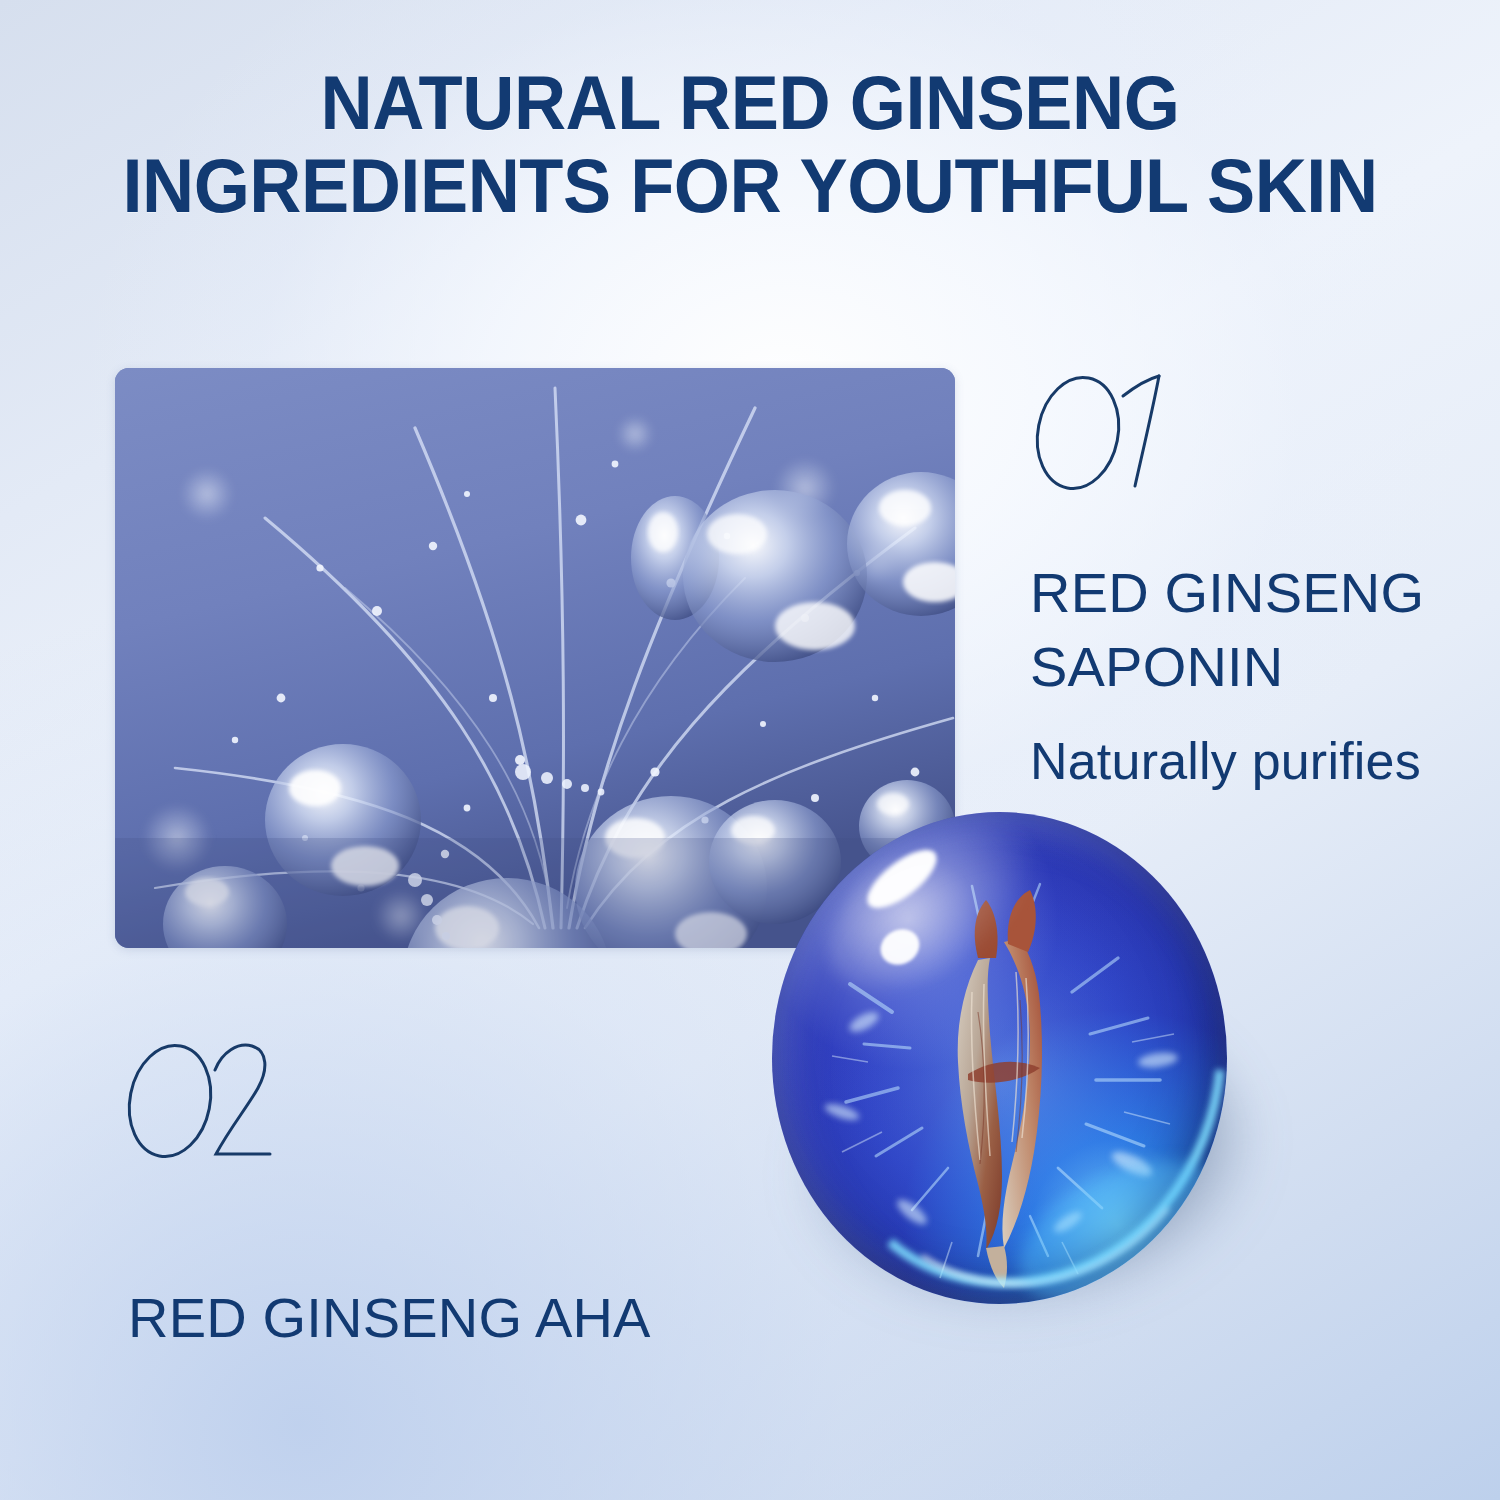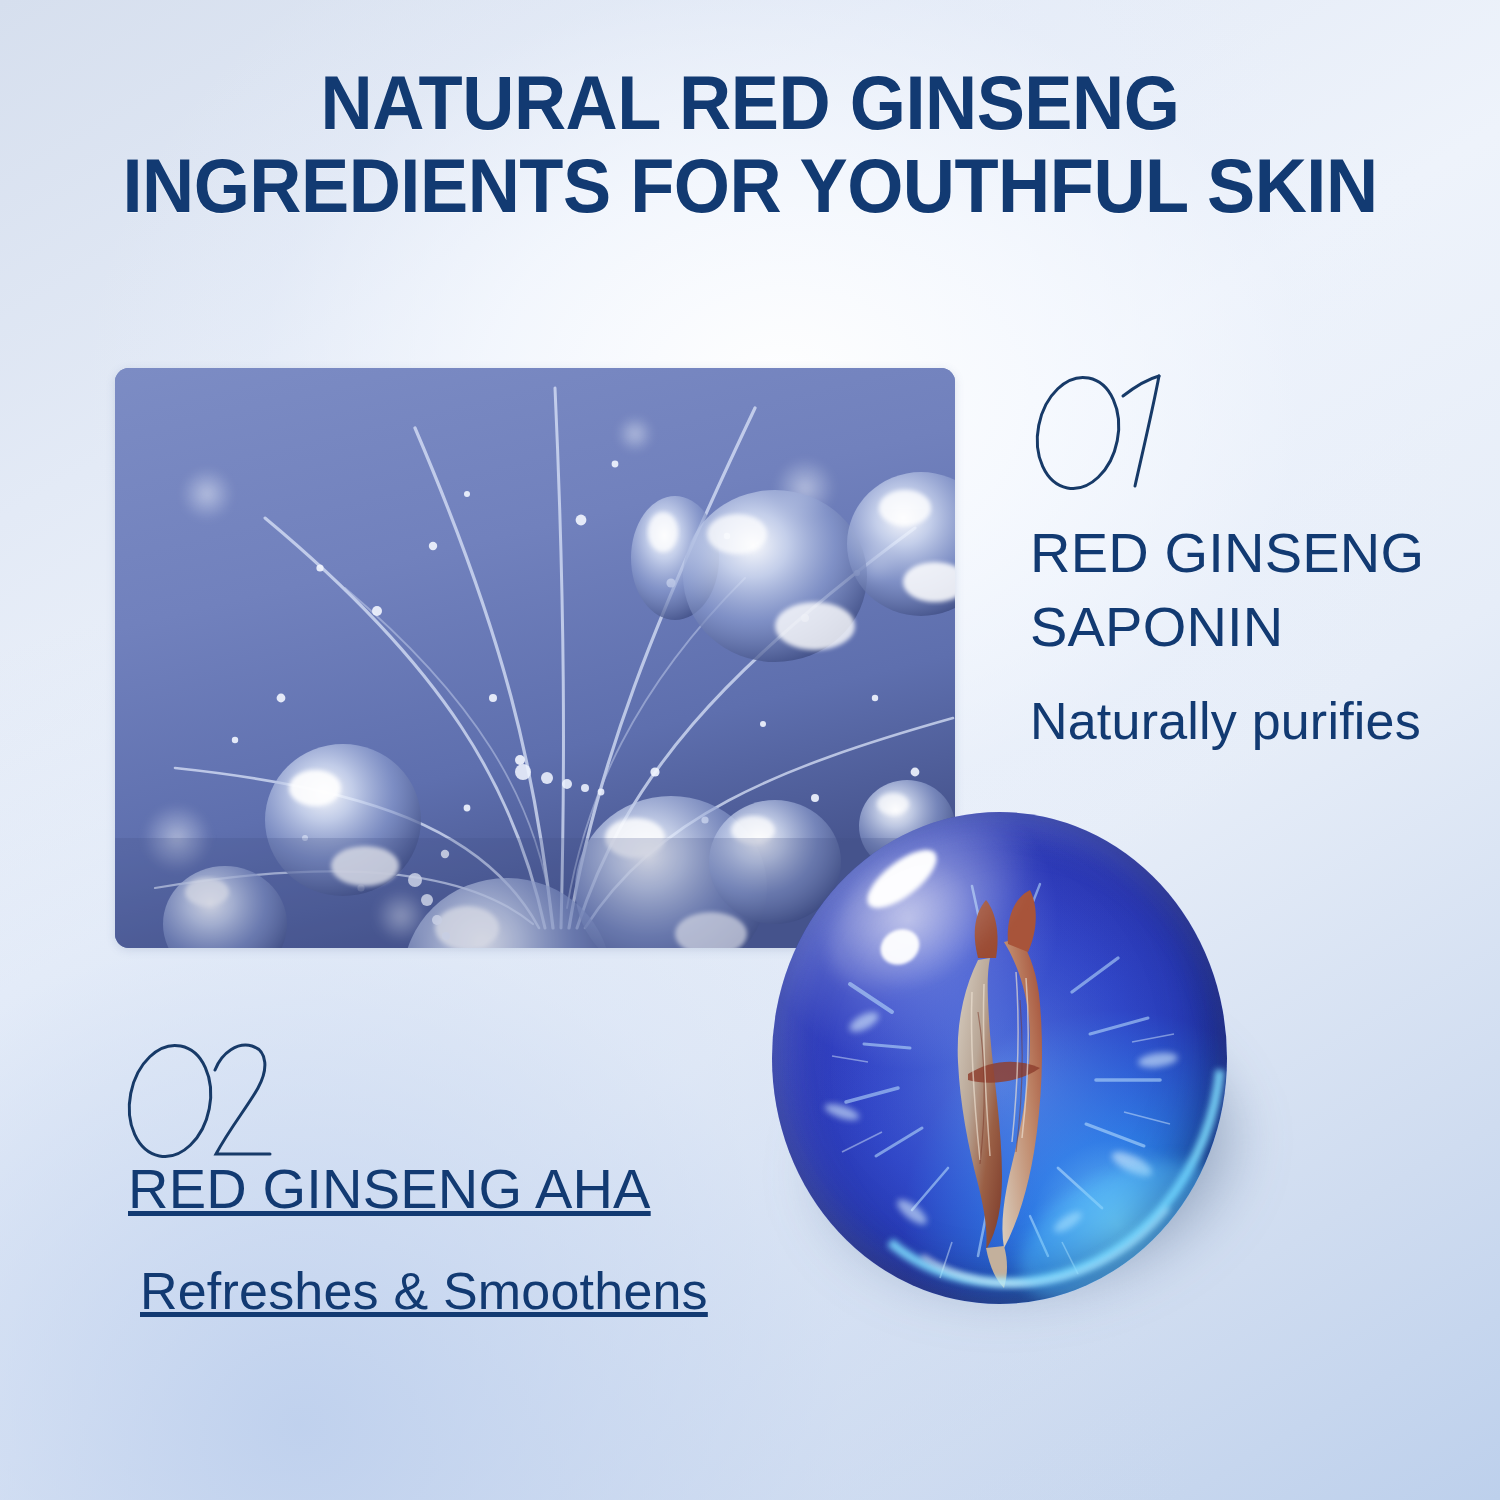--- a/index.html
+++ b/index.html
@@ -68,21 +68,21 @@
   .photo-canvas { position: absolute; inset: 0; }
 
   
   .numeral { position: absolute; }
   .numeral svg { display: block; overflow: visible; }
 
   .n01 { left: 1022px; top: 372px; }
   .n02 { left: 118px; top: 1040px; }
 
   
-  .info { position: absolute; color: #123a72; }
+  .info { position: absolute; color: #123a72; margin-top: 40px; }
 
   .info .head {
     font-size: 56px;
     font-weight: 500;
     line-height: 1.32;
     letter-spacing: 0.2px;
     white-space: nowrap;
   }
   .info .sub {
     font-size: 52px;
@@ -90,21 +90,21 @@
     line-height: 1.3;
     letter-spacing: 0.2px;
     white-space: nowrap;
   }
 
   .info-01 { left: 1030px; top: 516px; }
   .info-01 .head { text-align: left; }
   .info-01 .head .l2 { display: block; text-align: left; }
   .info-01 .sub { margin-top: 24px; text-align: left; }
 
-  .info-02 { left: 128px; top: 1152px; text-decoration: underline; }
+  .info-02 { left: 128px; top: 1241px; }
   .info-02 .sub { margin-top: 32px; padding-left: 12px; }
 
   
   .orb-wrap {
     position: absolute;
     left: 740px;
     top: 790px;
     width: 560px;
     height: 560px;
   }
@@ -463,16 +463,15 @@
         <path d="M97 30 C 104 12 120 2 134 6 C 150 11 150 30 140 48
                  C 130 66 112 88 98 114 L 152 114"></path>
       </g>
     </svg>
   </div>
 
   <div class="info info-02">
     <div class="head">
       <span>RED GINSENG AHA</span>
     </div>
-    <div class="sub">Refreshes &amp; Smoothens</div>
   </div>
 
 </div>
 
 </body></html>

